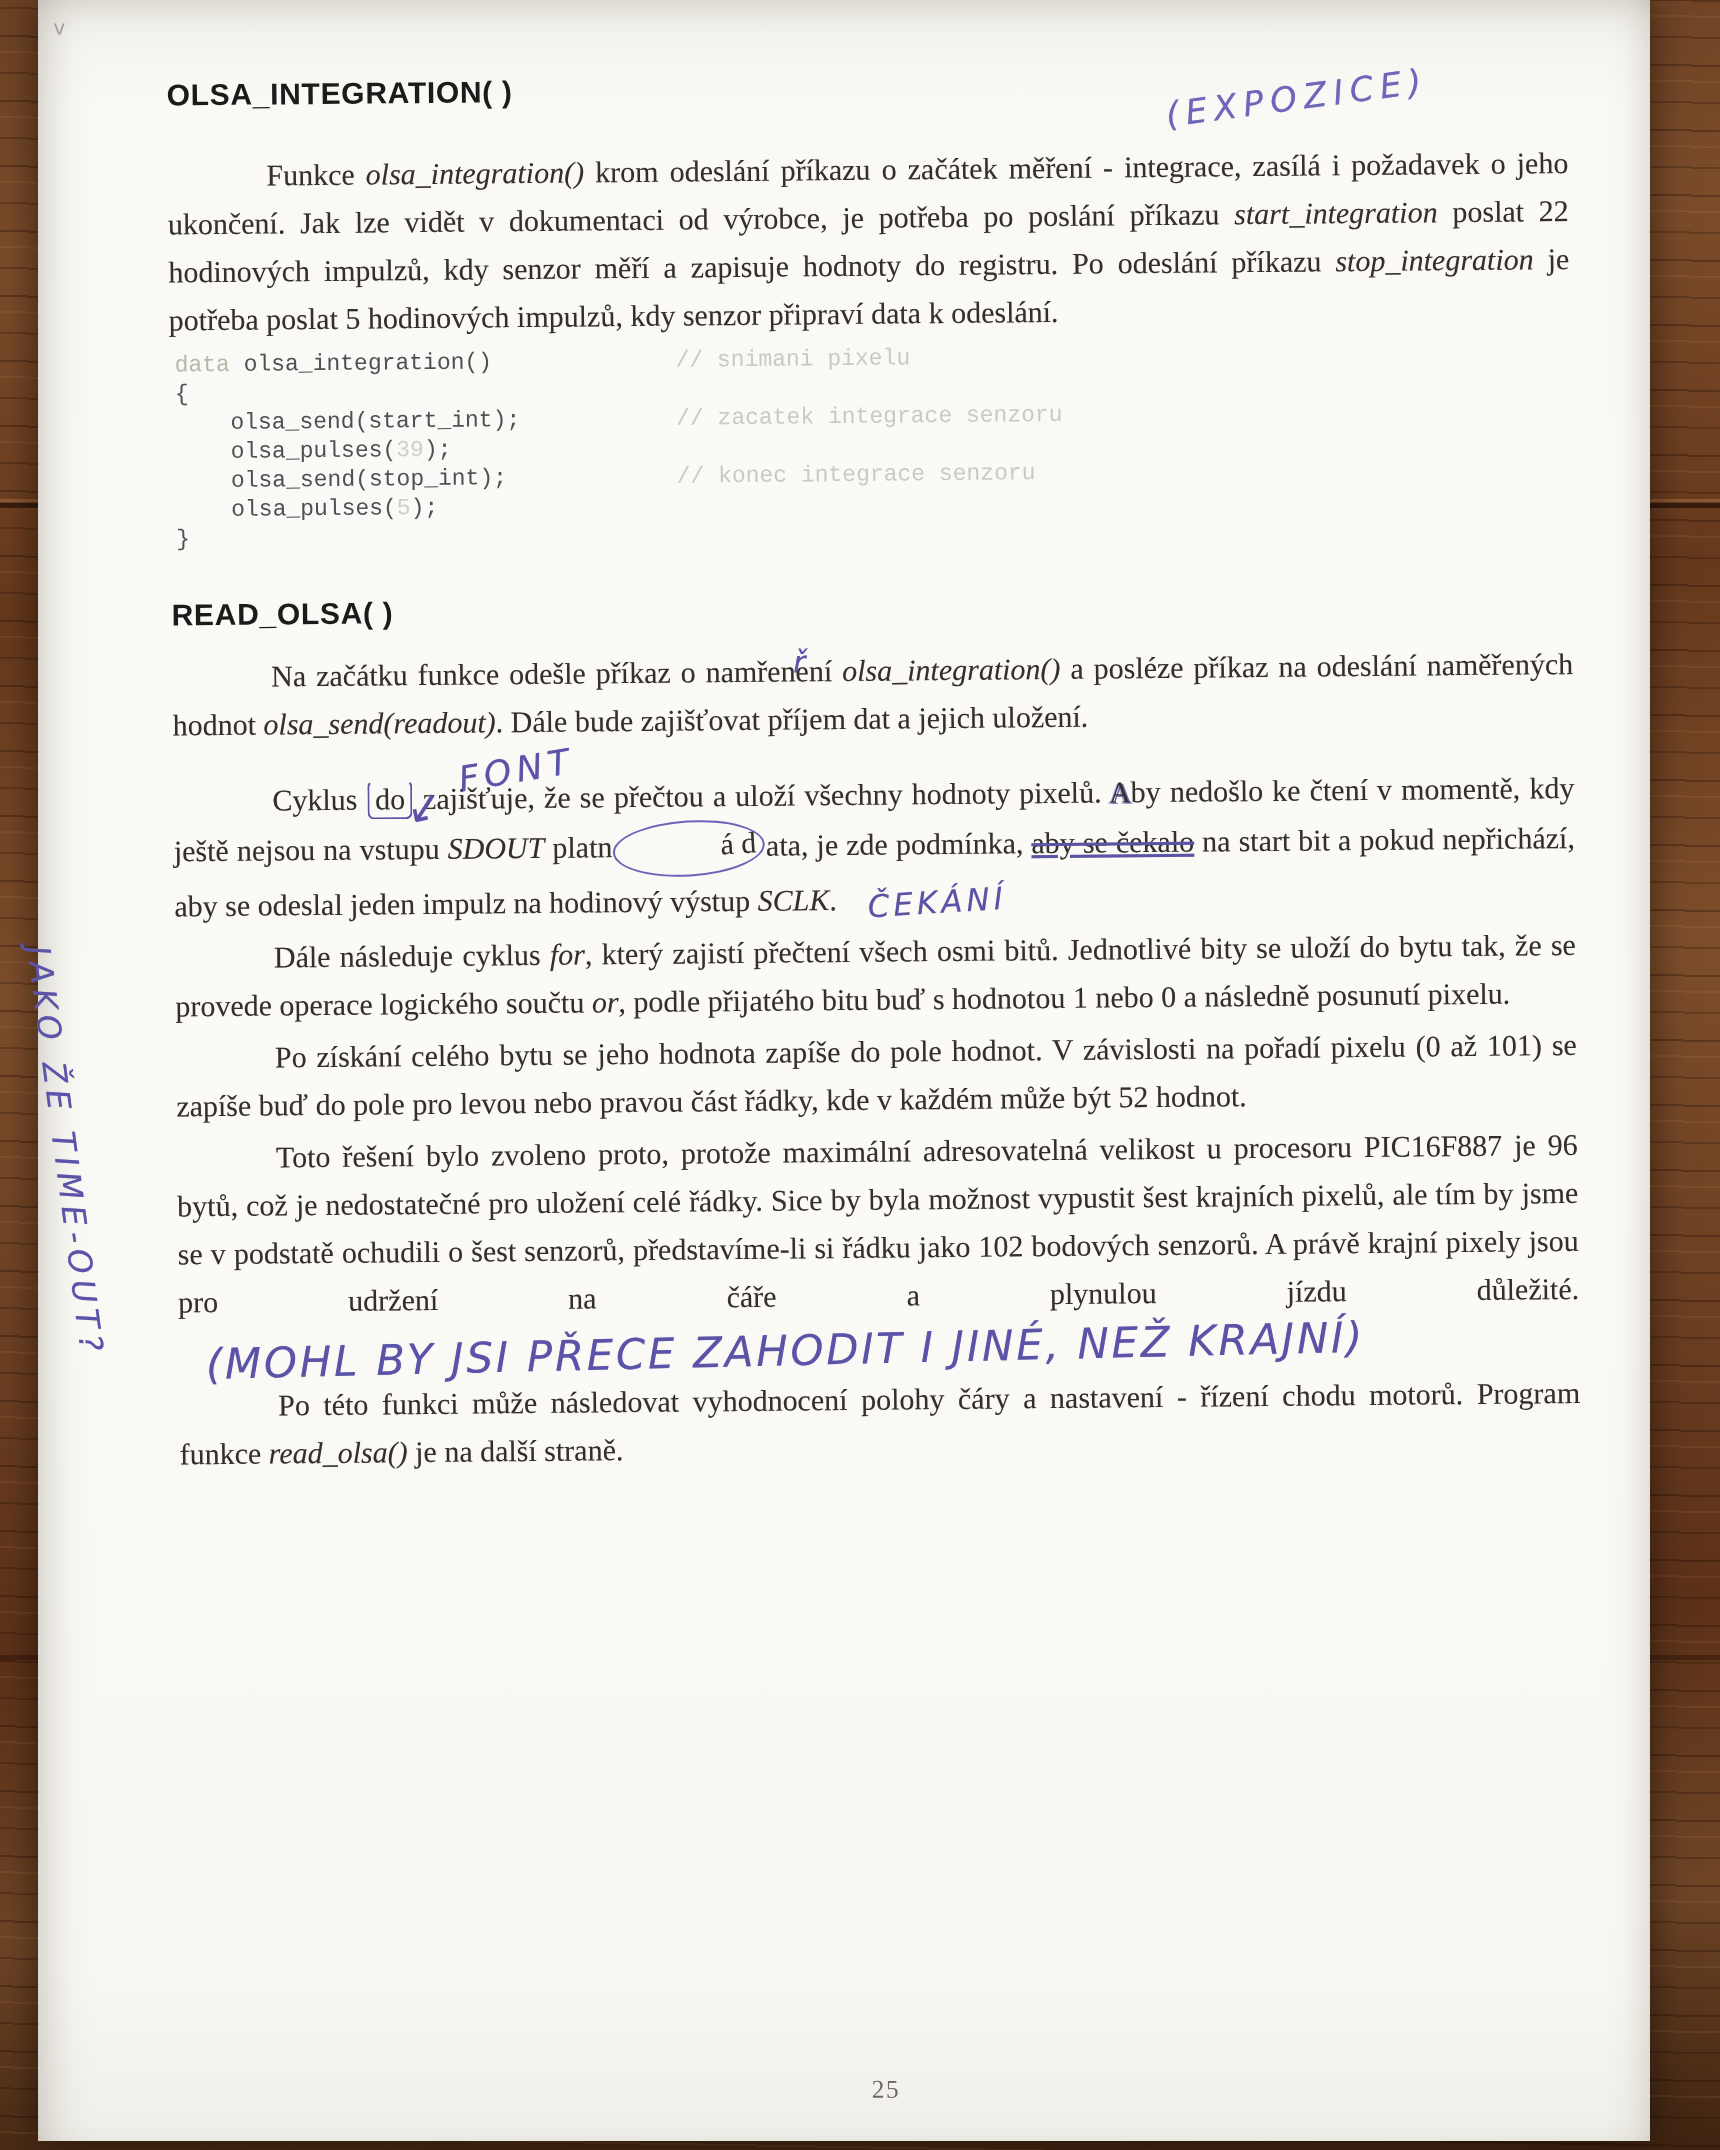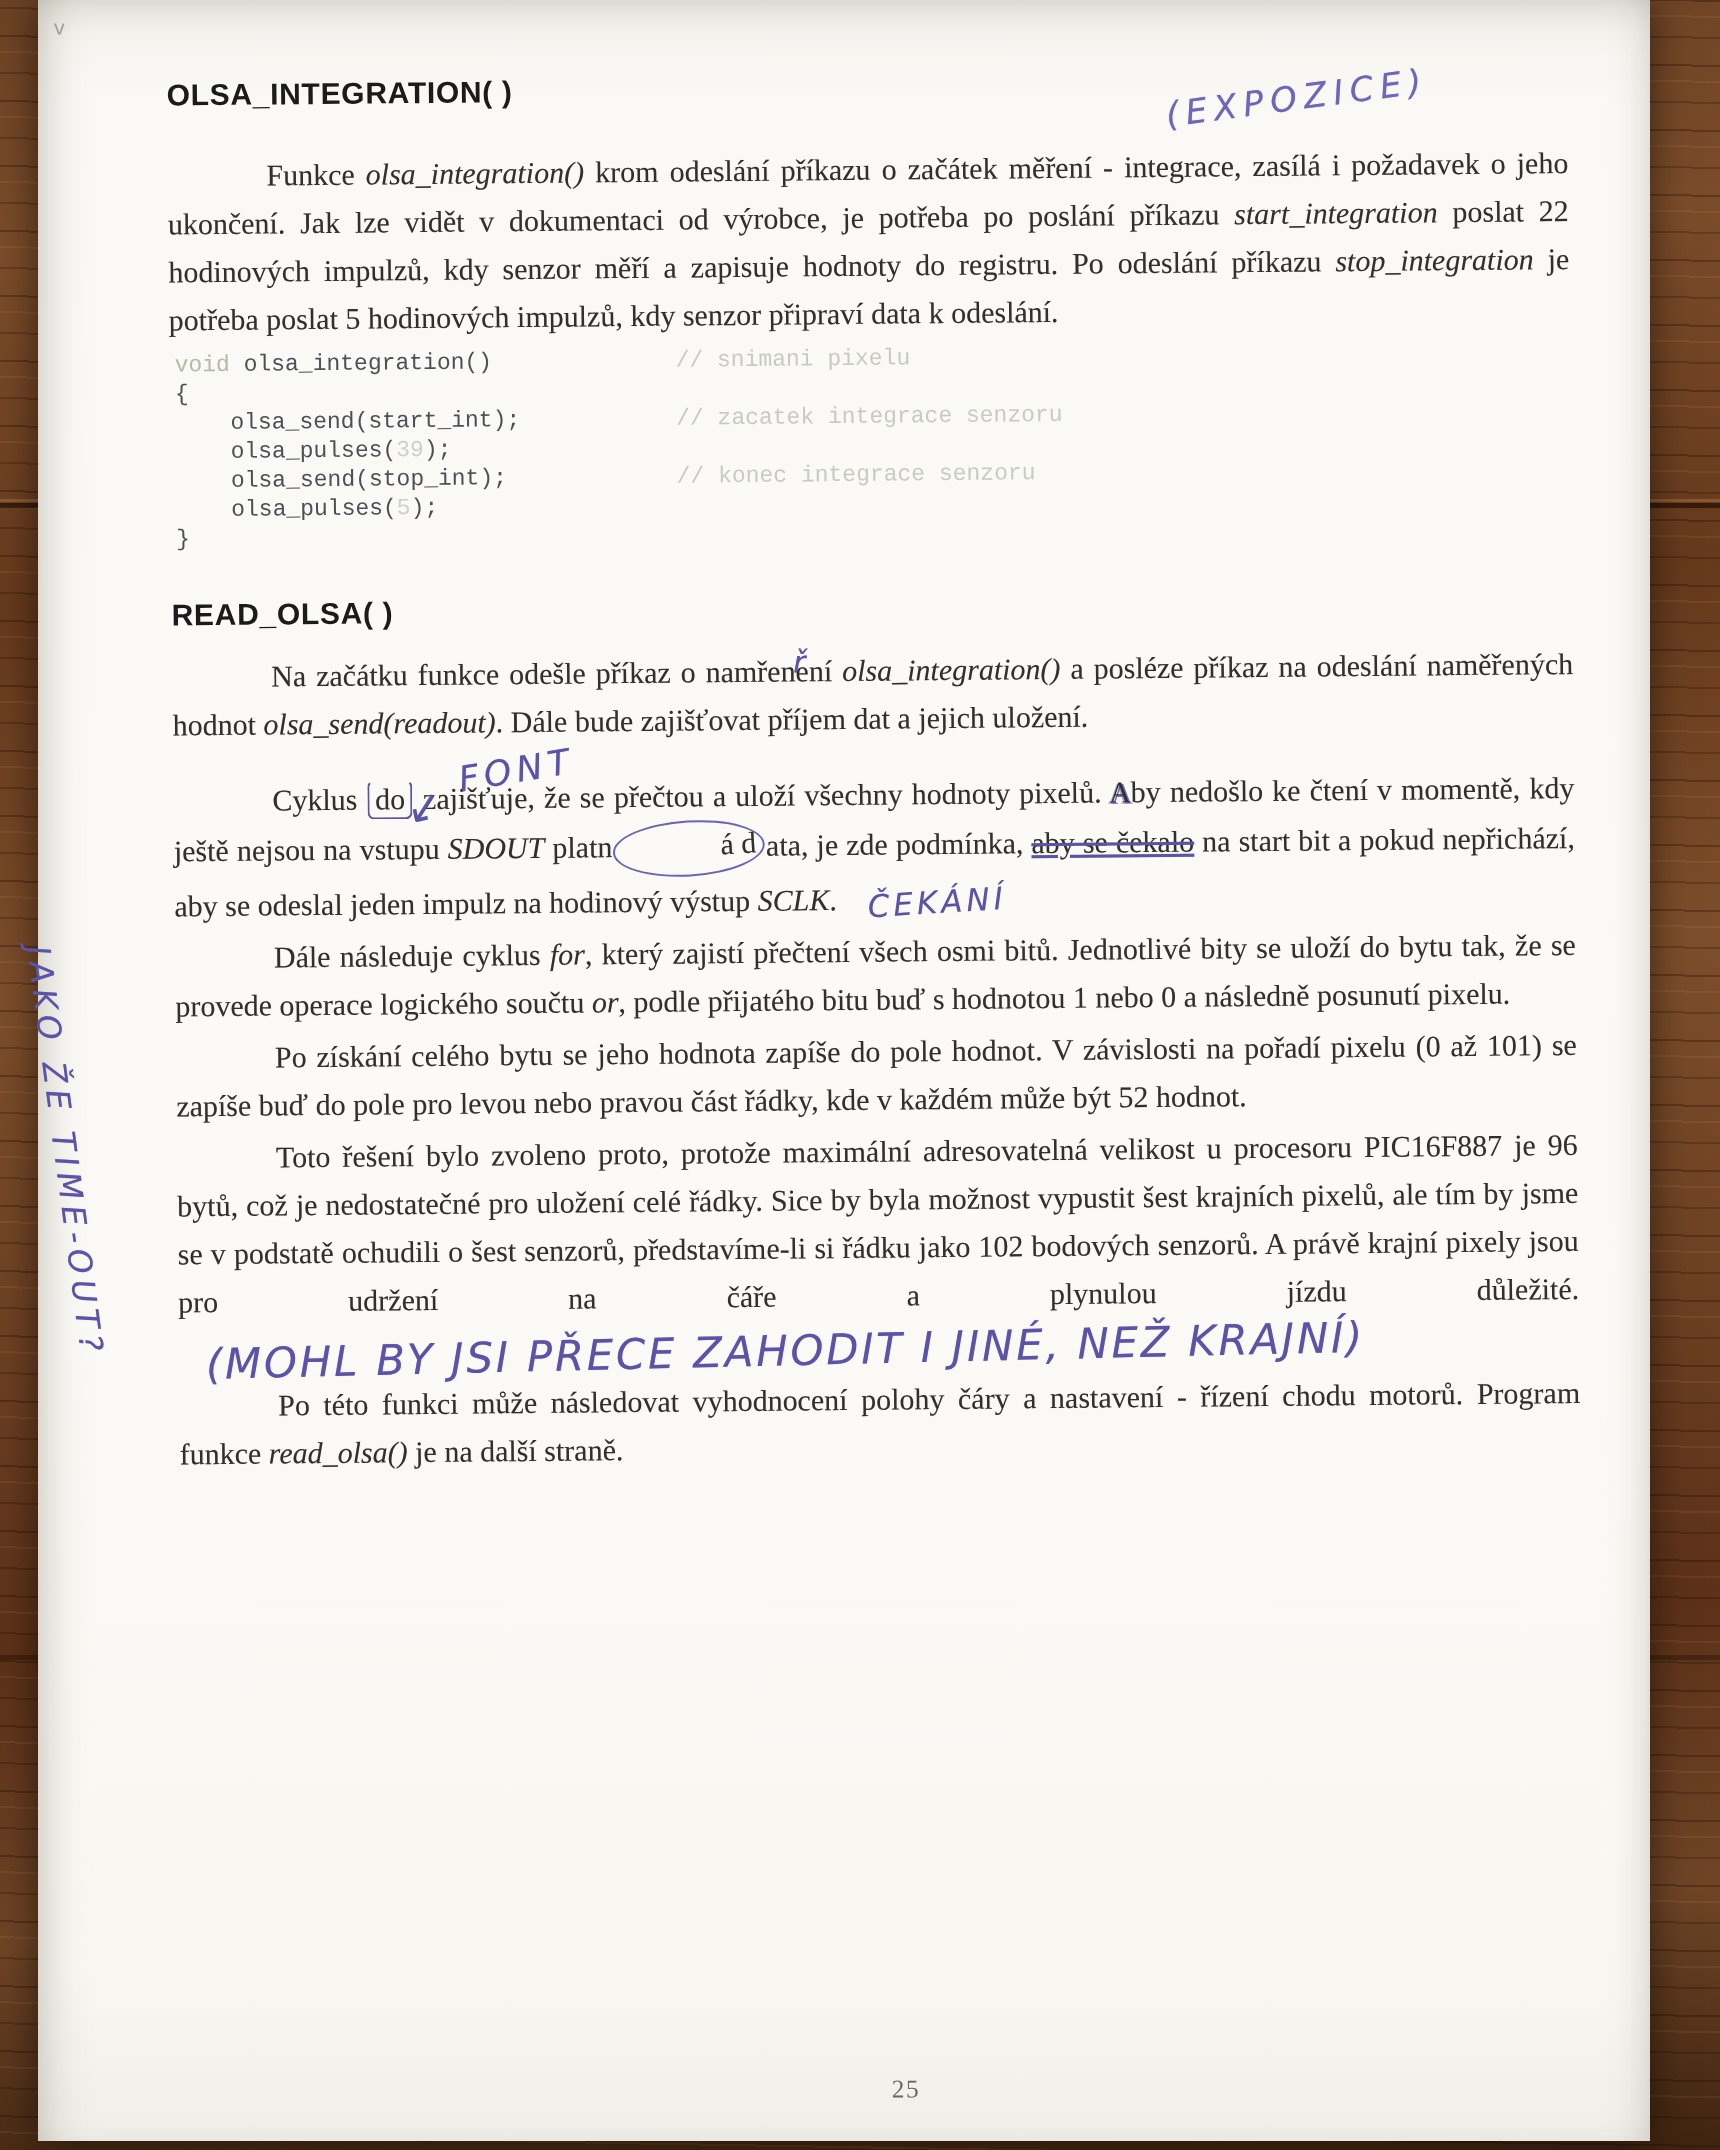--- a/index.html
+++ b/index.html
@@ -81,41 +81,41 @@
   }
   #expozice{position:absolute;left:1136px;top:82px;font-size:34px;letter-spacing:6.7px;transform:rotate(-7deg);color:#6d66bb;}
   #r-corr{position:absolute;left:759px;top:644px;font-size:30px;}
   #font-label{position:absolute;left:423px;top:747px;font-size:35px;letter-spacing:5.4px;transform:rotate(-9deg);}
   #font-arrow{position:absolute;left:371px;top:778px;font-size:42px;transform:rotate(-12deg);}
   #margin-note{
     position:absolute;left:20px;top:936px;font-size:32px;letter-spacing:6px;
     white-space:nowrap;transform:rotate(83deg);transform-origin:0 0;
   }
   #corner-tick{position:absolute;left:25.5px;top:8px;font-size:20px;color:#a2a09b;font-family:"DejaVu Sans",sans-serif;}
-  #page-num{position:absolute;left:844px;top:2075px;font-size:25.5px;color:#55514c;opacity:0.85;letter-spacing:1.3px;text-align:right;}
+  #page-num{position:absolute;left:824px;top:2075px;font-size:25.5px;color:#55514c;opacity:0.85;letter-spacing:1.3px;text-align:right;}
 </style>
 </head>
 <body>
 
 <div class="wood">
   <div class="seam seam-light" style="top:499px"></div>
   <div class="seam seam-dark" style="top:503px"></div>
   <div class="seam seam-dark" style="top:1655px;opacity:.55"></div>
 </div>
 
 <div class="paper">
   <div class="content">
 
     <div class="main">
       <div class="heading" id="h1">OLSA_INTEGRATION( )</div>
 
       <p class="para" id="p1"><span>Funkce </span><span class="it">olsa_integration()</span><span> krom odeslání příkazu o začátek měření - integrace, zasílá i požadavek o jeho ukončení. Jak lze vidět v dokumentaci od výrobce, je potřeba po poslání příkazu </span><span class="it">start_integration</span><span> poslat 22 hodinových impulzů, kdy senzor měří a zapisuje hodnoty do registru. Po odeslání příkazu </span><span class="it">stop_integration</span><span> je potřeba poslat 5 hodinových impulzů, kdy senzor připraví data k odeslání.</span></p>
 
       <div class="codeblock">
-        <div class="code-line"><span><span class="r-faded">void</span><span> olsa_integration()</span></span><span class="code-comment">// snimani pixelu</span></div>
+        <div class="code-line"><span><span class="r-faded">data</span><span> olsa_integration()</span></span><span class="code-comment">// snimani pixelu</span></div>
         <div class="code-line"><span><span>{</span></span><span class="code-comment"></span></div>
         <div class="code-line"><span><span>    olsa_send(start_int);</span></span><span class="code-comment">// zacatek integrace senzoru</span></div>
         <div class="code-line"><span><span>    olsa_pulses(</span><span class="r-faded-light">39</span><span>);</span></span><span class="code-comment"></span></div>
         <div class="code-line"><span><span>    olsa_send(stop_int);</span></span><span class="code-comment">// konec integrace senzoru</span></div>
         <div class="code-line"><span><span>    olsa_pulses(</span><span class="r-faded-light">5</span><span>);</span></span><span class="code-comment"></span></div>
         <div class="code-line"><span><span>}</span></span><span class="code-comment"></span></div>
       </div>
 
       <div class="heading" id="h2">READ_OLSA( )</div>
 

